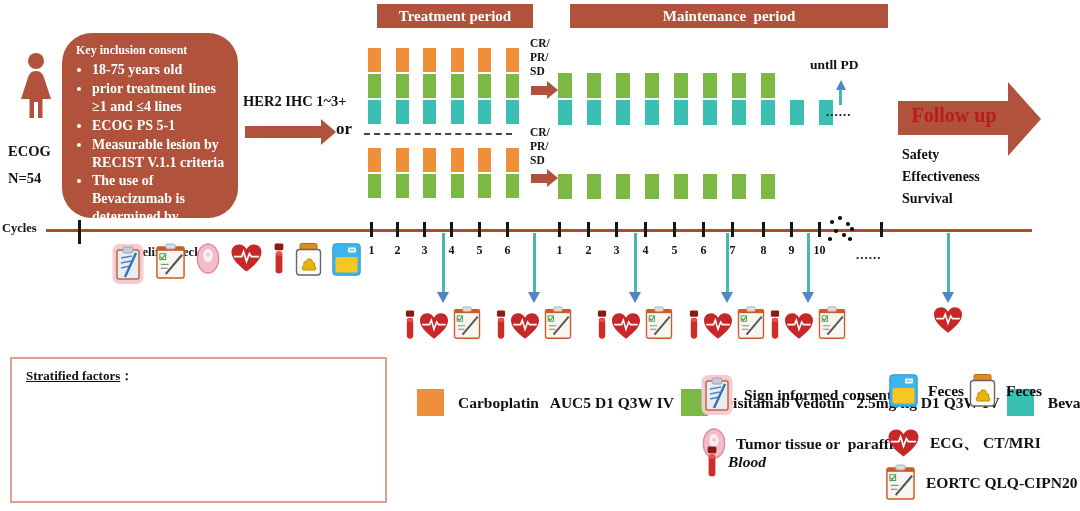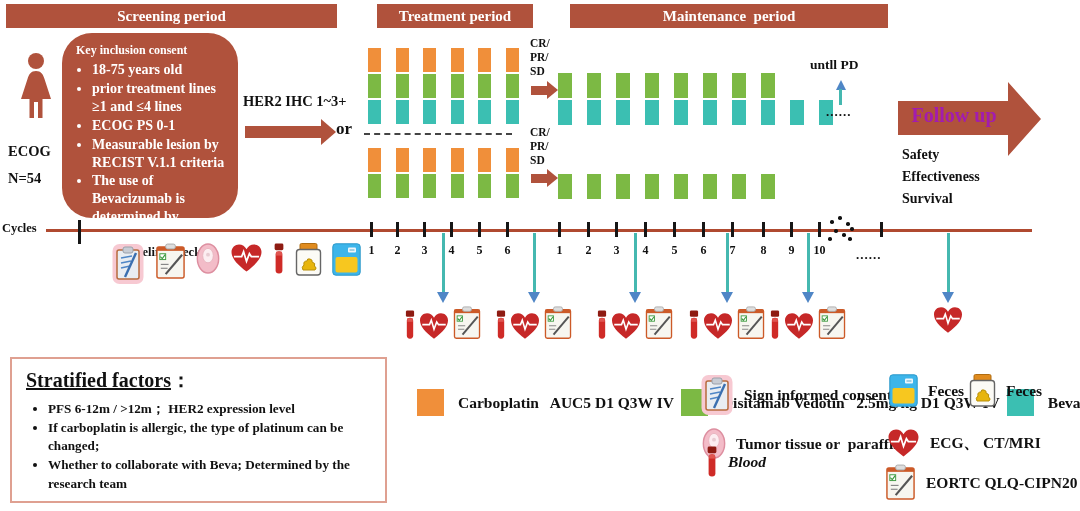--- a/index.html
+++ b/index.html
@@ -34,39 +34,38 @@
   .dleg-lab{font-size:15.5px;white-space:pre}
   .ileg{position:absolute;display:flex;align-items:center;gap:10px}
   .ileg-lab{font-size:15.5px;white-space:pre}
   .dots6{font-size:13px;letter-spacing:1px}
 </style>
 </head>
 <body>
 
 <div id="canvas">
 
-  <div class="hdr" style="left:6px;width:331px"><span>Screening period</span></div>
   <div class="hdr" style="left:570px;width:318px"><span>Maintenance  period</span></div>
   <div class="hdr" style="left:377px;width:156px"><span>Treatment period</span></div>
 
   <div class="abs" style="left:14px;top:52px;width:44px;height:86px">
     <svg width="44" height="86" viewBox="0 0 44 86">
       <circle cx="22" cy="9" r="8" fill="#b0523c"></circle>
       <path d="M22 19 C17 19 15 22 13.5 27 L7 47 L15.5 47 L15.5 66 L20 66 L20 50 L24 50 L24 66 L28.5 66 L28.5 47 L37 47 L30.5 27 C29 22 27 19 22 19 Z" fill="#b0523c"></path>
     </svg>
   </div>
   <div class="abs" style="left:8px;top:143px;font-size:14.5px">ECOG</div>
   <div class="abs" style="left:8px;top:170px;font-size:14.5px">N=54</div>
 
   <div class="box">
     <div style="font-size:12px">Key inclusion consent</div>
     <ul id="inclusion-list">
         <li>18-75 years old</li>
         <li>prior treatment lines ≥1 and ≤4 lines</li>
-        <li>ECOG PS 0-1</li>
+        <li>ECOG PS 5-1</li>
         <li>Measurable lesion by RECIST V.1.1 criteria</li>
         <li>The use of Bevacizumab is determined by research team</li>
       </ul>
   </div>
 
   <div class="abs" style="left:243px;top:93px;font-size:14.5px">HER2 IHC 1~3+</div>
   <div class="r-shaft" style="left:245px;top:126px;width:76px;height:12px"></div>
   <div class="r-head" style="left:321px;top:119px;border-top:13px solid transparent;border-bottom:13px solid transparent;border-left:15px solid var(--brown)"></div>
   <div class="abs" style="left:336px;top:119px;font-size:17px">or</div>
   <div class="abs" style="left:364px;top:133px;width:148px;border-top:2px dashed #444"></div>
@@ -148,21 +147,21 @@
   <div class="abs" style="left:810px;top:57px;font-size:13.5px">untll PD</div>
   <div class="r-head" style="left:836px;top:80px;border-left:5px solid transparent;border-right:5px solid transparent;border-bottom:10px solid var(--arrow-head-blue)"></div>
   <div class="abs" style="left:839px;top:89px;width:3px;height:16px;background:var(--arrow-teal)"></div>
   <div class="abs dots6" style="left:826px;top:104px">......</div>
 
   <div class="abs" style="left:898px;top:80px">
     <svg width="145" height="78" viewBox="0 0 145 78">
         <polygon points="0,21 110,21 110,2 143,39 110,76 110,55 0,55" fill="#b0523c"></polygon>
       </svg>
   </div>
-  <div class="abs" style="left:903px;top:104px;width:102px;text-align:center;color:#a21caf;font-size:20px">Follow up</div>
+  <div class="abs" style="left:903px;top:104px;width:102px;text-align:center;color:#b91c1c;font-size:20px">Follow up</div>
   <div class="abs" style="left:902px;top:144px;font-size:14px;line-height:22px" id="outcomes">
       <div>Safety</div>
       <div>Effectiveness</div>
       <div>Survival</div>
     </div>
 
   <div class="abs" style="left:2px;top:221px;font-size:12.5px">Cycles</div>
   <div class="timeline-line"></div>
   <div id="ticks">
       <div class="tick" style="left: 78px; top: 220px; height: 24px;"></div>
@@ -380,26 +379,21 @@
       <div class="dn-head" style="left: 942px;"></div>
       <div class="icon-row" style="left: 948px;">
         <span class="icon"><svg width="31" height="28" viewBox="0 0 34 31">
             <path d="M17 29.5 C7 22 1.5 15.5 1.5 9.3 C1.5 4.6 5.2 1.5 9.3 1.5 C12.6 1.5 15.7 3.6 17 6.5 C18.3 3.6 21.4 1.5 24.7 1.5 C28.8 1.5 32.5 4.6 32.5 9.3 C32.5 15.5 27 22 17 29.5 Z" fill="#c62828"></path>
             <polyline points="4,14 12,14 14,9 17,19 20,11 22,14 30,14" fill="none" stroke="#fff" stroke-width="1.8"></polyline>
           </svg></span>
       </div>
     </div>
 
   <div class="strat">
-    <div style="font-size:20px"><span style="text-decoration:underline">Stratified factors</span><span>：</span></div>
-    <ul id="strat-list">
-        <li>PFS 6-12m / &gt;12m；  HER2 expression level</li>
-        <li>If carboplatin is allergic, the type of platinum can be changed;</li>
-        <li>Whether to collaborate with Beva; Determined by the research team</li>
-      </ul>
+    <div style="font-size:13px"><span style="text-decoration:underline">Stratified factors</span><span>：</span></div>
   </div>
 
   <div class="dleg" id="drug-legend">
       <div class="dleg-row">
         <span class="dleg-sw" style="background: rgb(240, 143, 58);"></span>
         <span class="dleg-lab">Carboplatin   AUC5 D1 Q3W IV</span>
       </div>
       <div class="dleg-row">
         <span class="dleg-sw" style="background: rgb(124, 185, 68);"></span>
         <span class="dleg-lab">Disitamab Vedotin   2.5mg/kg D1 Q3W IV</span>

